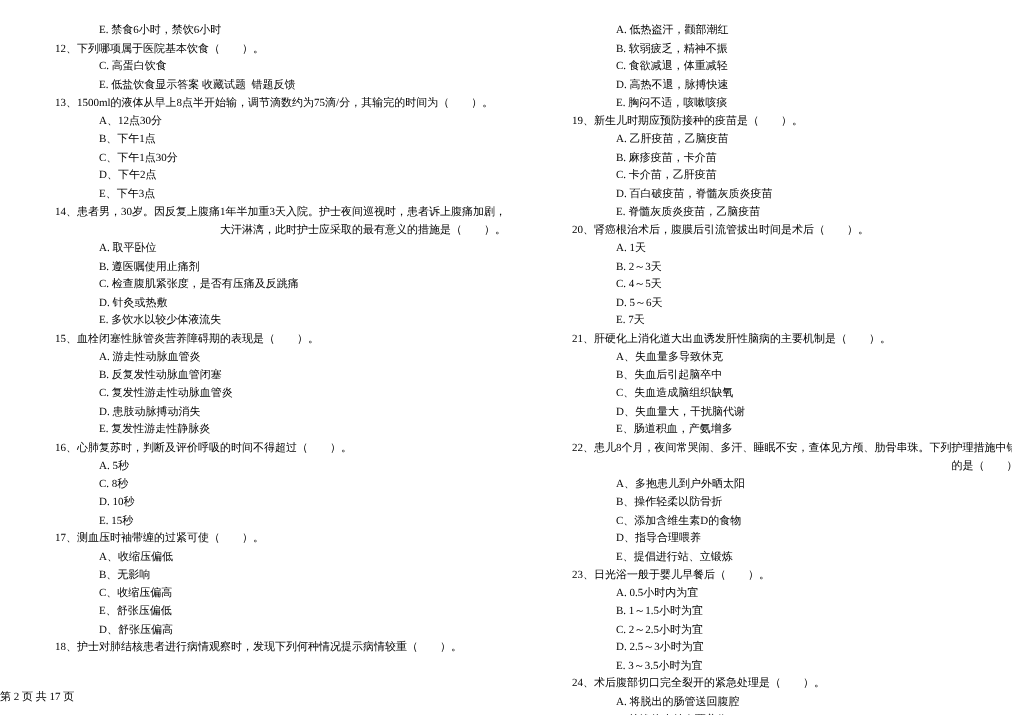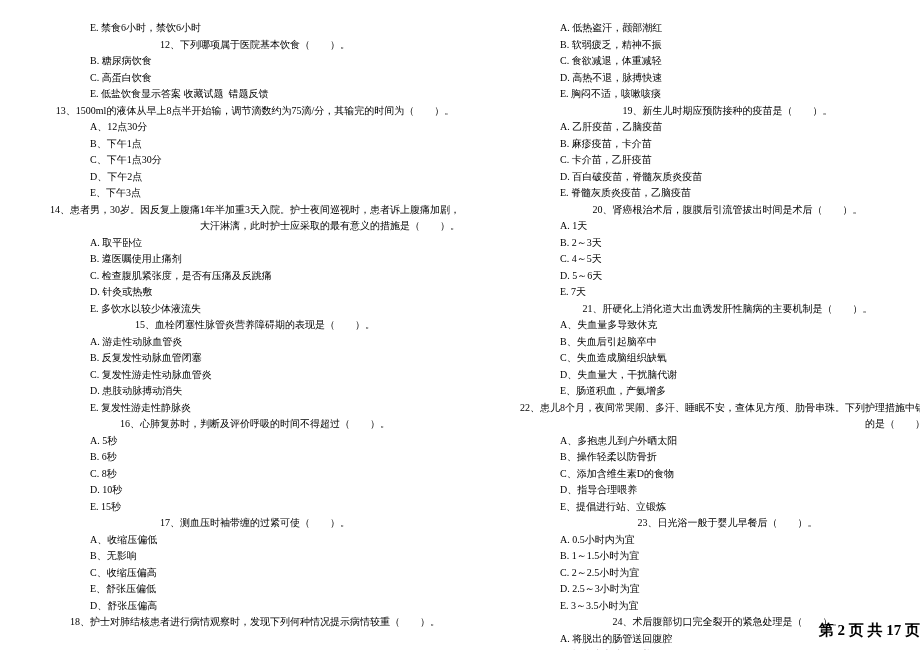--- a/index.html
+++ b/index.html
@@ -23,40 +23,38 @@
       gap: 40px;
     }
     .column {
       flex: 1;
       line-height: 1.65;
     }
     .line {
       white-space: pre;
     }
     .indent-2 { padding-left: 60px; }
-    .indent-0 { padding-left: 20px; text-align: center; }
+    .indent-0 { padding-left: 20px; }
     .no-indent { padding-left: 0px; text-align: right; }
     .footer {
       position: absolute;
       bottom: 10px;
       left: 0;
       right: 0;
-      text-align: right;
-      font-size: 15px;
-      font-weight: bold;
+      text-align: left;
+      font-size: 10px;
     }
   </style>
 </head>
 <body>
 
 <div class="page">
   <div class="column" id="left-col">
       <div class="line indent-2">E. 禁食6小时，禁饮6小时</div>
       <div class="line indent-0">12、下列哪项属于医院基本饮食（　　）。</div>
-      <div class="line indent-2">B. 糖尿病饮食</div>
       <div class="line indent-2">C. 高蛋白饮食</div>
       <div class="line indent-2">E. 低盐饮食显示答案 收藏试题  错题反馈</div>
       <div class="line indent-0">13、1500ml的液体从早上8点半开始输，调节滴数约为75滴/分，其输完的时间为（　　）。</div>
       <div class="line indent-2">A、12点30分</div>
       <div class="line indent-2">B、下午1点</div>
       <div class="line indent-2">C、下午1点30分</div>
       <div class="line indent-2">D、下午2点</div>
       <div class="line indent-2">E、下午3点</div>
       <div class="line indent-0">14、患者男，30岁。因反复上腹痛1年半加重3天入院。护士夜间巡视时，患者诉上腹痛加剧，</div>
       <div class="line no-indent">大汗淋漓，此时护士应采取的最有意义的措施是（　　）。</div>
@@ -66,21 +64,20 @@
       <div class="line indent-2">D. 针灸或热敷</div>
       <div class="line indent-2">E. 多饮水以较少体液流失</div>
       <div class="line indent-0">15、血栓闭塞性脉管炎营养障碍期的表现是（　　）。</div>
       <div class="line indent-2">A. 游走性动脉血管炎</div>
       <div class="line indent-2">B. 反复发性动脉血管闭塞</div>
       <div class="line indent-2">C. 复发性游走性动脉血管炎</div>
       <div class="line indent-2">D. 患肢动脉搏动消失</div>
       <div class="line indent-2">E. 复发性游走性静脉炎</div>
       <div class="line indent-0">16、心肺复苏时，判断及评价呼吸的时间不得超过（　　）。</div>
       <div class="line indent-2">A. 5秒</div>
-      <div class="line indent-2">B. 6秒</div>
       <div class="line indent-2">C. 8秒</div>
       <div class="line indent-2">D. 10秒</div>
       <div class="line indent-2">E. 15秒</div>
       <div class="line indent-0">17、测血压时袖带缠的过紧可使（　　）。</div>
       <div class="line indent-2">A、收缩压偏低</div>
       <div class="line indent-2">B、无影响</div>
       <div class="line indent-2">C、收缩压偏高</div>
       <div class="line indent-2">E、舒张压偏低</div>
       <div class="line indent-2">D、舒张压偏高</div>
       <div class="line indent-0">18、护士对肺结核患者进行病情观察时，发现下列何种情况提示病情较重（　　）。</div>

